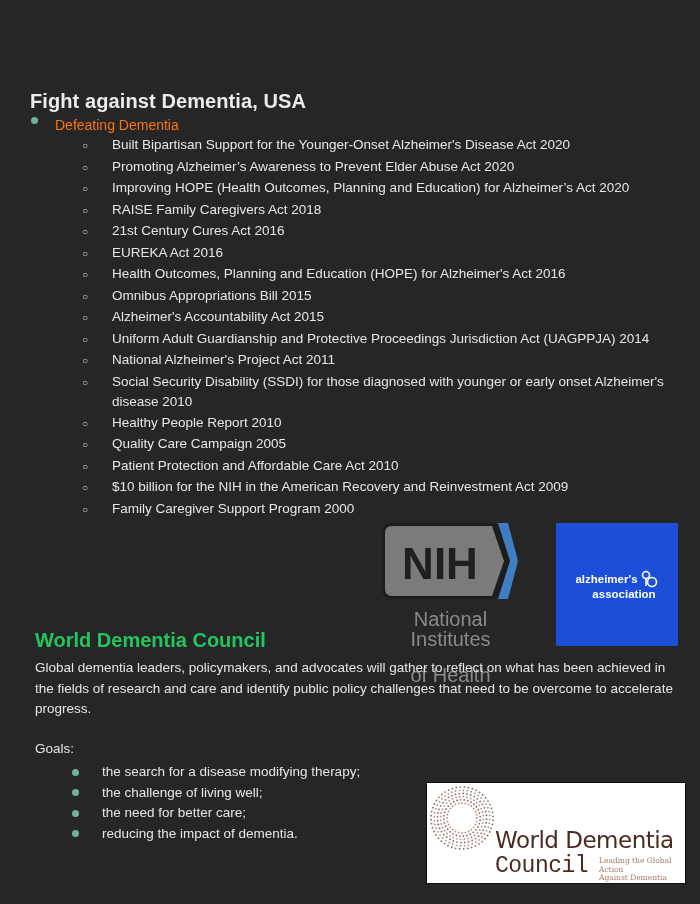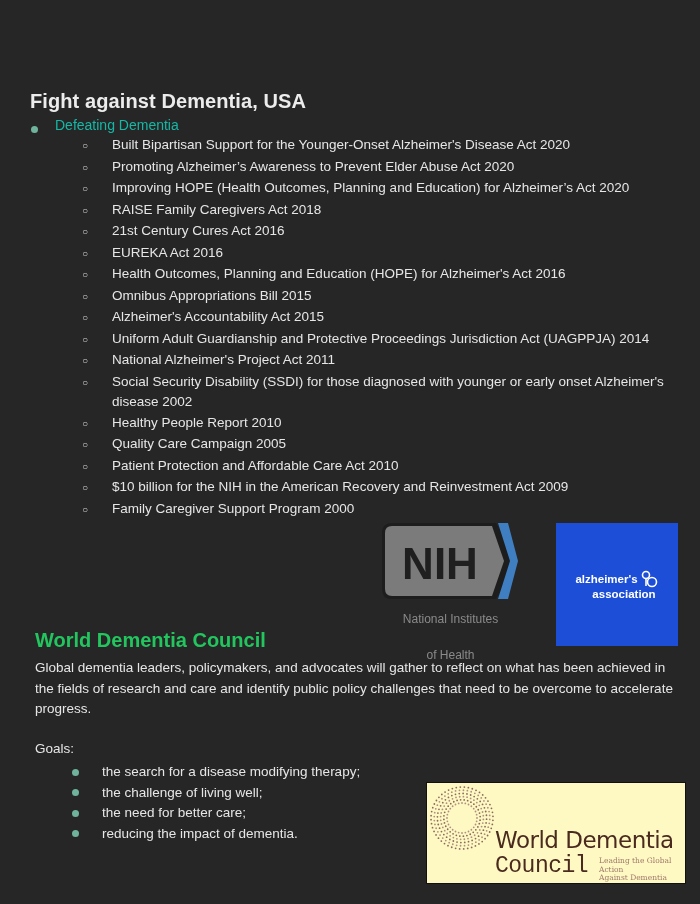--- a/index.html
+++ b/index.html
@@ -11,57 +11,57 @@
     position: relative;
     overflow: hidden;
   }
   .abs { position: absolute; }
   .h1 {
     left: 30px; top: 90px;
     font-size: 20px; font-weight: bold; color: #ececec;
     letter-spacing: 0.1px;
   }
   .l1 {
-    left: 30px; top: 117px; font-size: 14px; color: #14b8a6;
-    display: flex; align-items: flex-end;
+    left: 30px; top: 117px; font-size: 14px; color: #f97316;
+    display: flex; align-items: flex-start;
   }
   .dot {
     display: inline-block; width: 7px; height: 7px; border-radius: 50%;
     background: #6fb39c;
   }
   .l1 .dot { margin-left: 1px; margin-right: 17px; }
   .sublist { left: 82px; top: 135px; width: 600px; }
   .sub {
     display: flex; font-size: 13.5px; line-height: 20.5px; color: #e6e6e6;
   }
   .sub .circ {
     flex: 0 0 30px; font-size: 10px; color: #d0d0d0; padding-top: 1px;
   }
   .sub .txt { flex: 1; }
   .nih { left: 378px; top: 521px; width: 145px; height: 130px; }
-  .nih-sub { font-size: 12px; color: #8a8a8a; text-align: center; line-height: 20px; width: 145px; margin-top: 2px; }
+  .nih-sub { font-size: 20px; color: #8a8a8a; text-align: center; line-height: 20px; width: 145px; margin-top: 2px; }
   .alz {
     left: 556px; top: 523px; width: 122px; height: 123px; background: #1d4ed8;
     display: flex; align-items: center; justify-content: center; flex-direction: column;
   }
   .alz-t1 { font-size: 11.5px; font-weight: bold; color: #fff; display: flex; align-items: center; }
   .alz-t2 { font-size: 11.5px; font-weight: bold; color: #fff; margin-left: 14px; }
   .h2 {
     left: 35px; top: 629px; font-size: 20px; font-weight: bold; color: #22c55e;
   }
   .para {
     left: 35px; top: 658px; width: 650px;
     font-size: 13.5px; line-height: 20.5px; color: #e6e6e6;
   }
   .goals-label { left: 35px; top: 741px; font-size: 13.5px; color: #e6e6e6; }
   .goals { left: 72px; top: 762px; }
   .goal { display: flex; align-items: center; font-size: 13.5px; line-height: 20.5px; color: #e6e6e6; }
   .goal .dot { margin-right: 23px; }
   .wdc {
-    left: 426px; top: 782px; width: 258px; height: 100px; background: #fef9c3;
+    left: 426px; top: 782px; width: 258px; height: 100px; background: #ffffff;
     border: 1px solid #111;
   }
   .wdc-t1 { position: absolute; left: 68px; top: 44px; font-size: 23px; color: #4a2a1f; font-family: "DejaVu Sans", sans-serif; letter-spacing: -0.5px; }
   .wdc-t2 { position: absolute; left: 68px; top: 70px; font-size: 23px; color: #4a2a1f; font-family: Liberation Mono, monospace; letter-spacing: -0.5px; }
   .wdc-tag { position: absolute; left: 172px; top: 74px; font-size: 7.5px; line-height: 8.5px; color: #a07a6a; font-family: "DejaVu Serif", serif; }
   .wdc-sun { position: absolute; left: 2px; top: 2px; width: 66px; height: 66px; }
 </style>
 </head>
 <body>
 
@@ -112,21 +112,21 @@
     <div class="sub">
       <span class="circ">○</span>
       <span class="txt">Uniform Adult Guardianship and Protective Proceedings Jurisdiction Act (UAGPPJA) 2014</span>
     </div>
     <div class="sub">
       <span class="circ">○</span>
       <span class="txt">National Alzheimer's Project Act 2011</span>
     </div>
     <div class="sub">
       <span class="circ">○</span>
-      <span class="txt">Social Security Disability (SSDI) for those diagnosed with younger or early onset Alzheimer's disease 2002</span>
+      <span class="txt">Social Security Disability (SSDI) for those diagnosed with younger or early onset Alzheimer's disease 2010</span>
     </div>
     <div class="sub">
       <span class="circ">○</span>
       <span class="txt">Healthy People Report 2010</span>
     </div>
     <div class="sub">
       <span class="circ">○</span>
       <span class="txt">Quality Care Campaign 2005</span>
     </div>
     <div class="sub">

